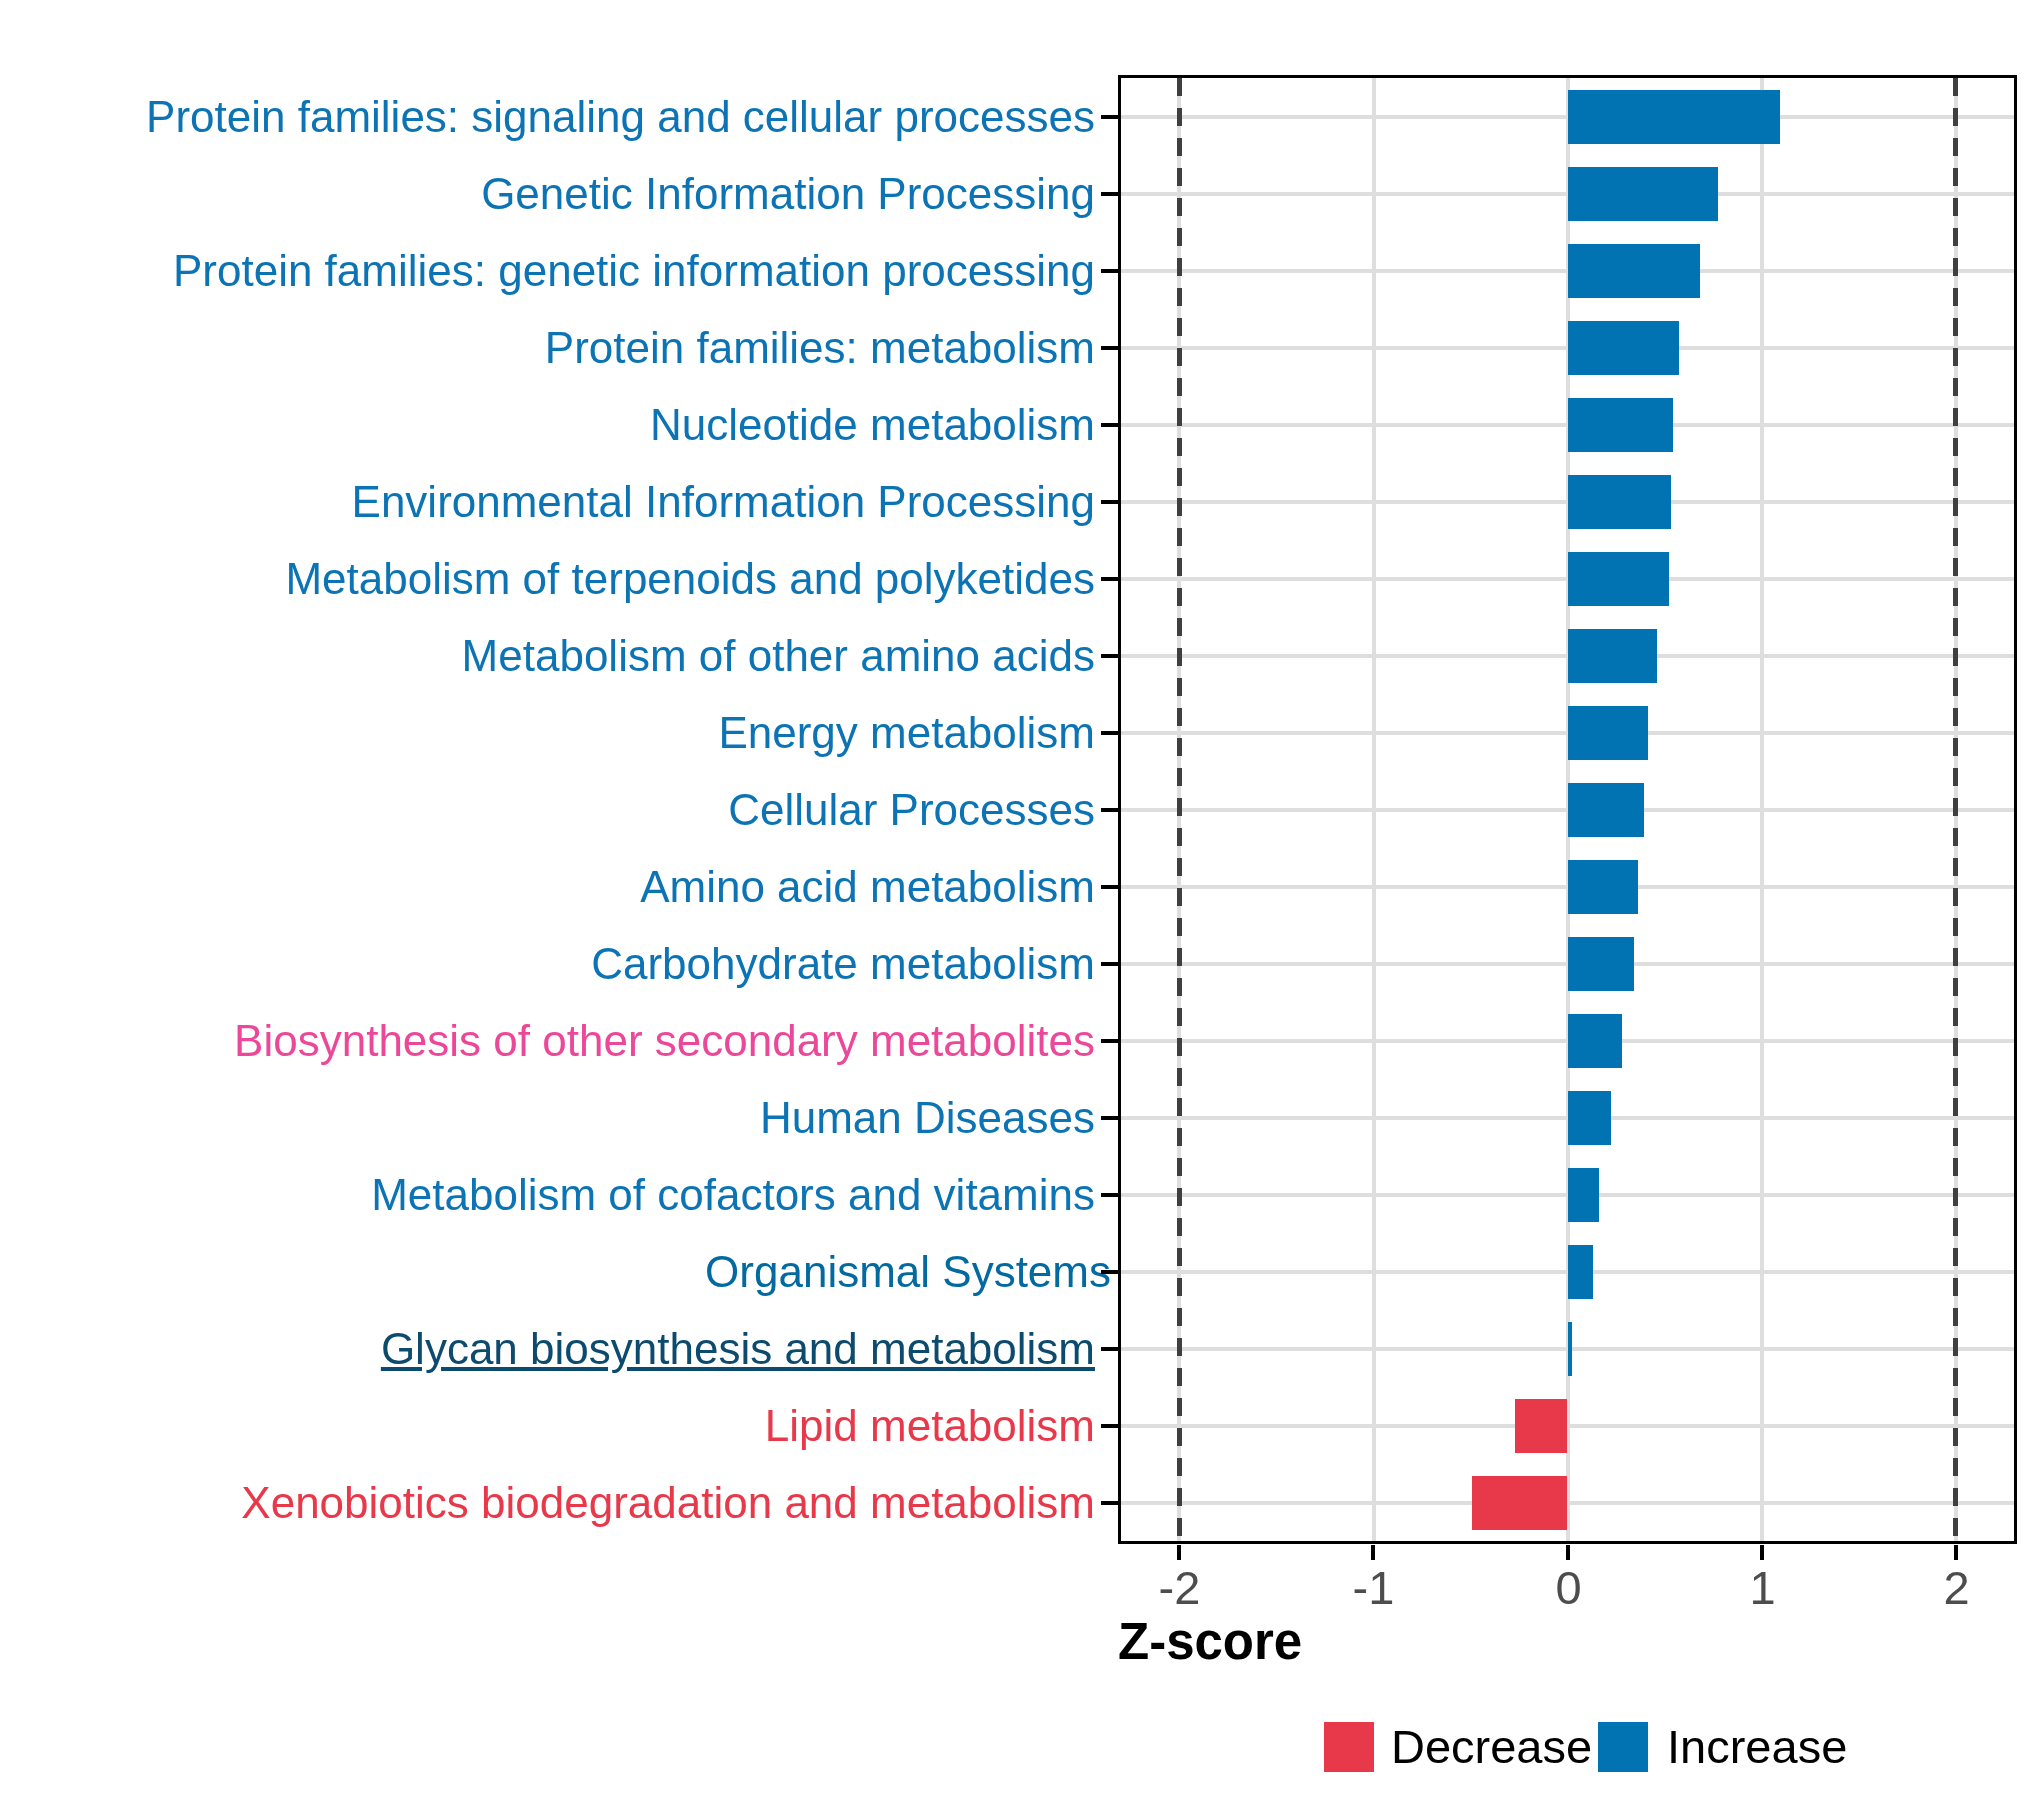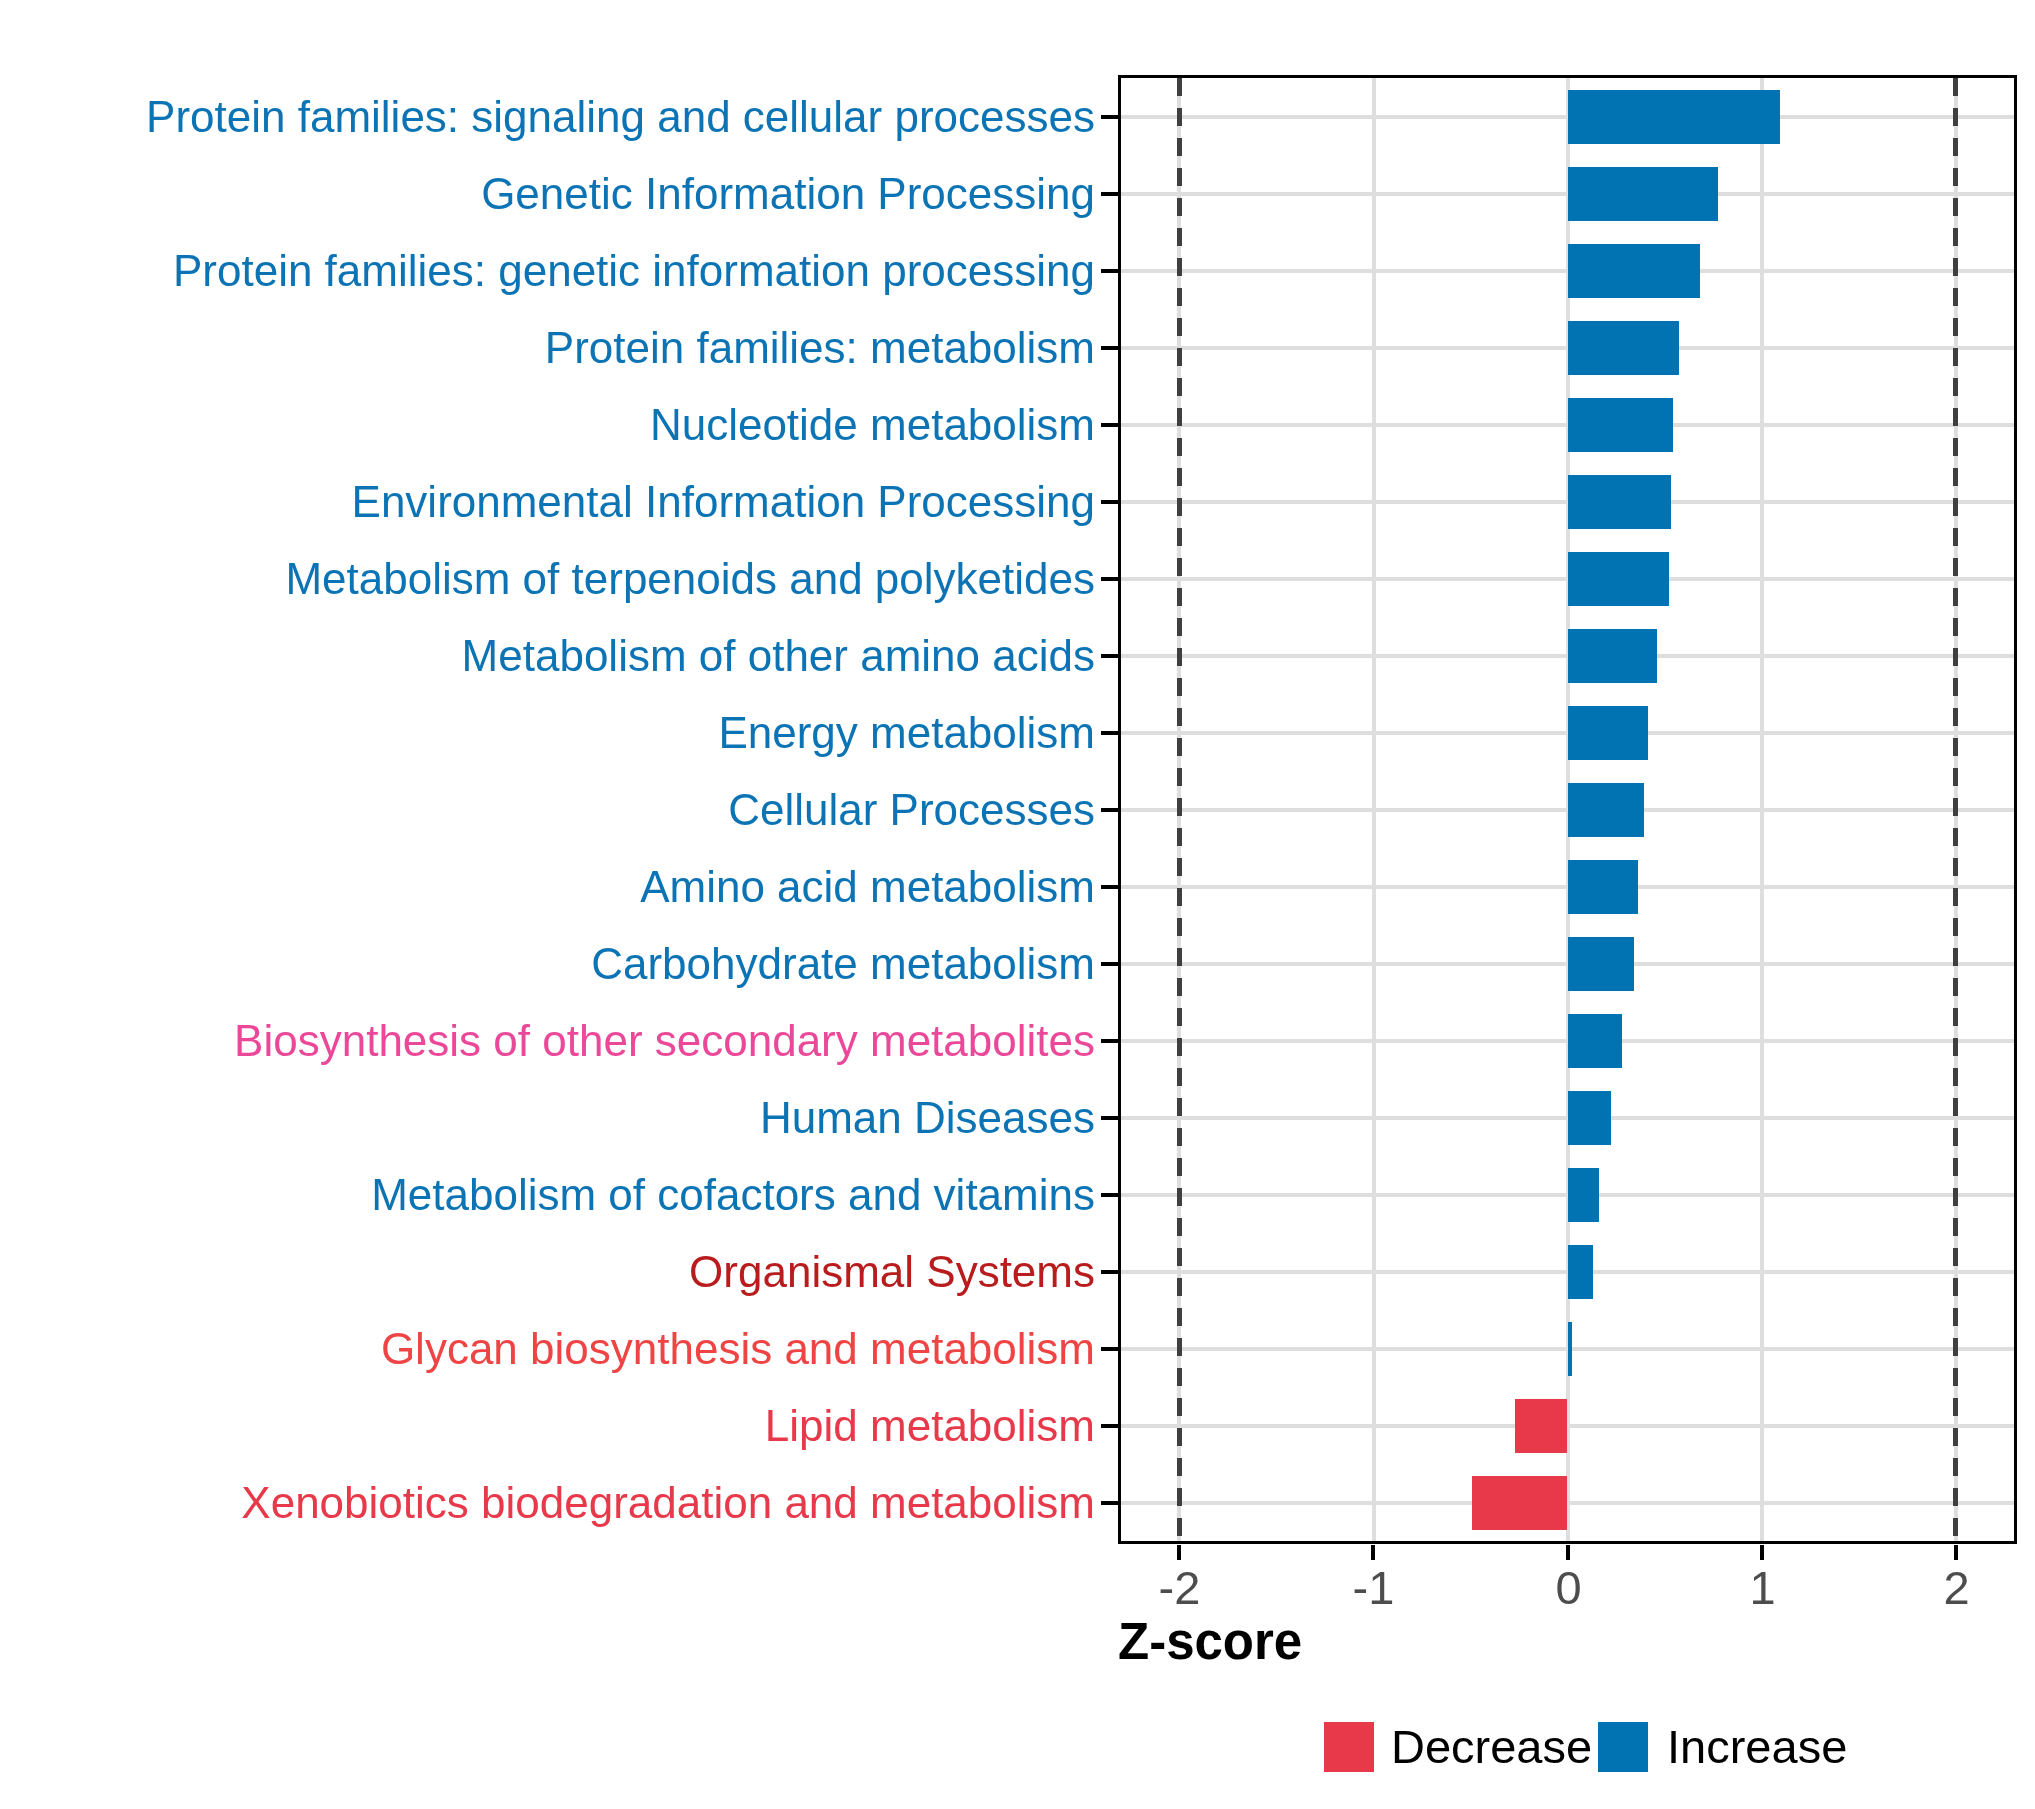--- a/index.html
+++ b/index.html
@@ -57,22 +57,22 @@
       <div class="ylabel" style="top: 477px; color: rgb(12, 116, 180);">Environmental Information Processing</div>
       <div class="ylabel" style="top: 554px; color: rgb(12, 116, 180);">Metabolism of terpenoids and polyketides</div>
       <div class="ylabel" style="top: 631px; color: rgb(12, 116, 180);">Metabolism of other amino acids</div>
       <div class="ylabel" style="top: 708px; color: rgb(12, 116, 180);">Energy metabolism</div>
       <div class="ylabel" style="top: 785px; color: rgb(12, 116, 180);">Cellular Processes</div>
       <div class="ylabel" style="top: 862px; color: rgb(12, 116, 180);">Amino acid metabolism</div>
       <div class="ylabel" style="top: 939px; color: rgb(12, 116, 180);">Carbohydrate metabolism</div>
       <div class="ylabel" style="top: 1016px; color: #ec4899;">Biosynthesis of other secondary metabolites</div>
       <div class="ylabel" style="top: 1093px; color: rgb(12, 116, 180);">Human Diseases</div>
       <div class="ylabel" style="top: 1170px; color: rgb(12, 116, 180);">Metabolism of cofactors and vitamins</div>
-      <div class="ylabel" style="top: 1247px; color: #b91c1c;">Organismal Systems</div>
-      <div class="ylabel" style="top: 1324px; color: #ef4444;">Glycan biosynthesis and metabolism</div>
+      <div class="ylabel" style="top: 1247px; color: #0369a1; padding-left: 16px;">Organismal Systems</div>
+      <div class="ylabel" style="top: 1324px; color: #0c4a6e; text-decoration: underline;">Glycan biosynthesis and metabolism</div>
       <div class="ylabel" style="top: 1401px; color: rgb(232, 57, 74);">Lipid metabolism</div>
       <div class="ylabel" style="top: 1478px; color: rgb(232, 57, 74);">Xenobiotics biodegradation and metabolism</div>
     </div>
 
   <div id="panel">
       <div class="vgrid" style="left: 56px; height: 1463px; background: rgb(222, 222, 222);"></div>
       <div class="vgrid" style="left: 251px; height: 1463px; background: rgb(222, 222, 222);"></div>
       <div class="vgrid" style="left: 445px; height: 1463px; background: rgb(222, 222, 222);"></div>
       <div class="vgrid" style="left: 639px; height: 1463px; background: rgb(222, 222, 222);"></div>
       <div class="vgrid" style="left: 833px; height: 1463px; background: rgb(222, 222, 222);"></div>

